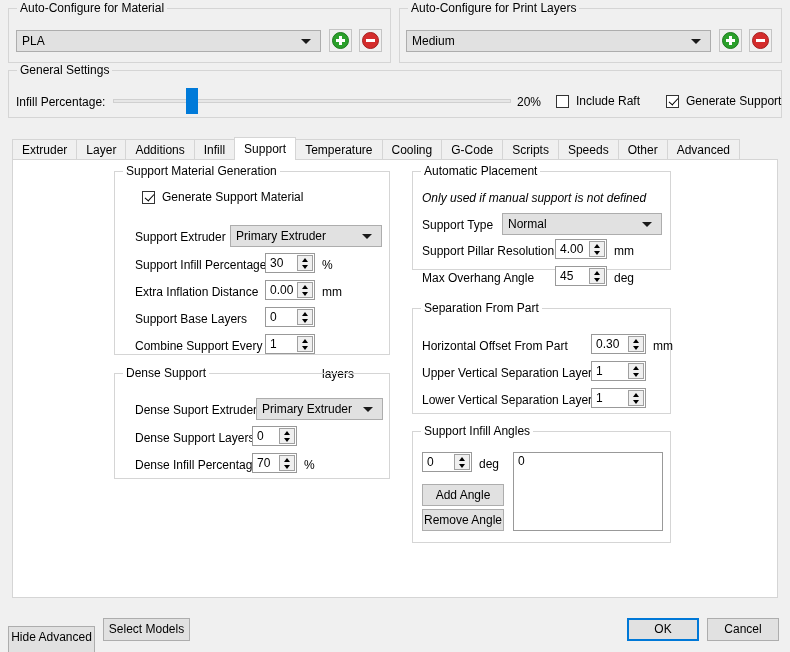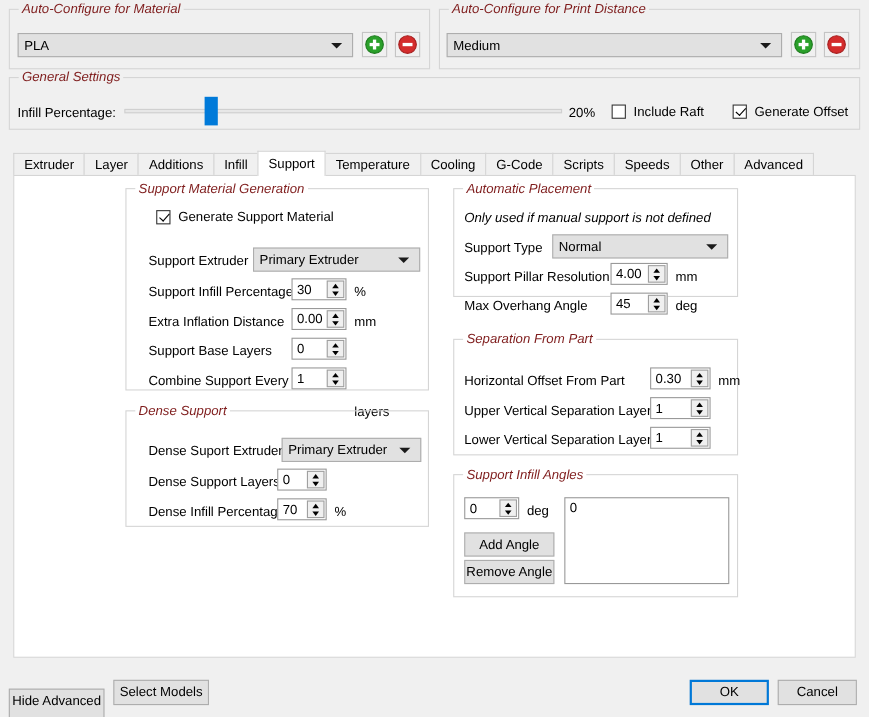--- a/index.html
+++ b/index.html
@@ -24,24 +24,23 @@
     border: 1px solid #d5d5d5;
     box-sizing: border-box;
   }
   .groupbox > .gb-title {
     position: absolute;
     top: -7px;
     left: 8px;
     background: #f0f0f0;
     padding: 0 3px;
     font-size: 12px;
-    color: #7f1d1d;
+    color: #000000;
     white-space: nowrap;
     line-height: 13px;
-    font-style: italic;
   }
 
   
   .combo {
     position: absolute;
     box-sizing: border-box;
     background: #e1e1e1;
     border: 1px solid #adadad;
     height: 22px;
     line-height: 20px;
@@ -300,21 +299,21 @@
       <span class="bar-v"></span>
   </span>
 </div>
 <div class="iconbtn" style="left:359px; top:29px;">
   <span class="circ red">
     <span class="bar-h"></span>
   </span>
 </div>
 
 <div class="groupbox" style="left:399px; top:8px; width:383px; height:55px;">
-  <span class="gb-title">Auto-Configure for Print Distance</span>
+  <span class="gb-title">Auto-Configure for Print Layers</span>
 </div>
 <div class="combo" style="left:406px; top:30px; width:305px;">
   <span>Medium</span>
   <span class="arrow"></span>
 </div>
 <div class="iconbtn" style="left:719px; top:29px;">
   <span class="circ green">
     <span class="bar-h"></span>
       <span class="bar-v"></span>
   </span>
@@ -332,21 +331,21 @@
 <div class="slider-track" style="left:113px; top:99px; width:398px;"></div>
 <div class="slider-thumb" style="left:186px; top:88px;"></div>
 <span class="flabel" style="left:517px; top:95px;">20%</span>
 
 <div class="cbwrap" style="left:556px; top:94px;">
   <span class="cbbox"></span>
   <span class="cblabel">Include Raft</span>
 </div>
 <div class="cbwrap" style="left:666px; top:94px;">
   <span class="cbbox checked"></span>
-  <span class="cblabel">Generate Offset</span>
+  <span class="cblabel">Generate Support</span>
 </div>
 
 <div id="tabstrip">
   <div class="tab"><span>Extruder</span></div>
   <div class="tab"><span>Layer</span></div>
   <div class="tab"><span>Additions</span></div>
   <div class="tab"><span>Infill</span></div>
   <div class="tab active"><span>Support</span></div>
   <div class="tab"><span>Temperature</span></div>
   <div class="tab"><span>Cooling</span></div>

